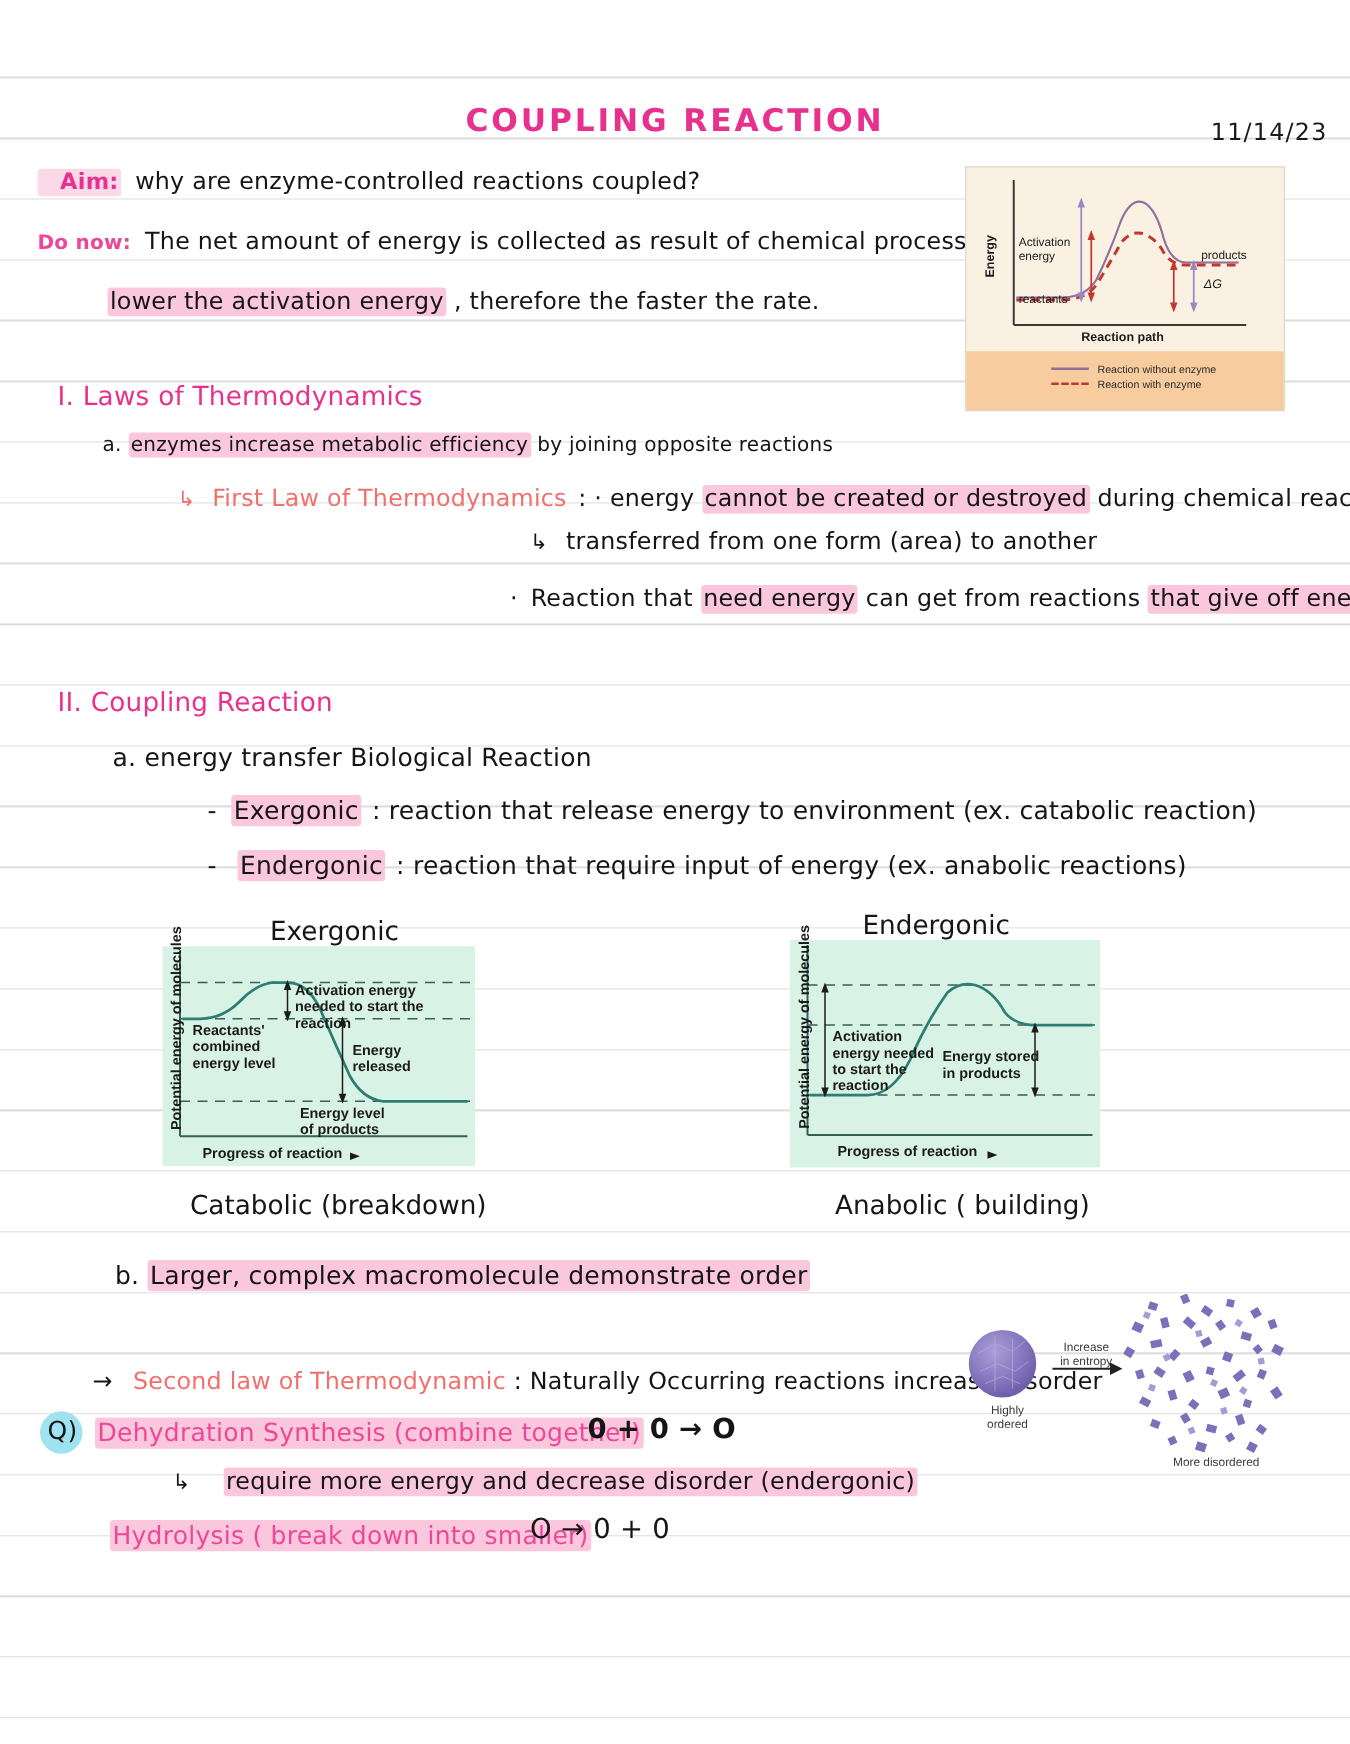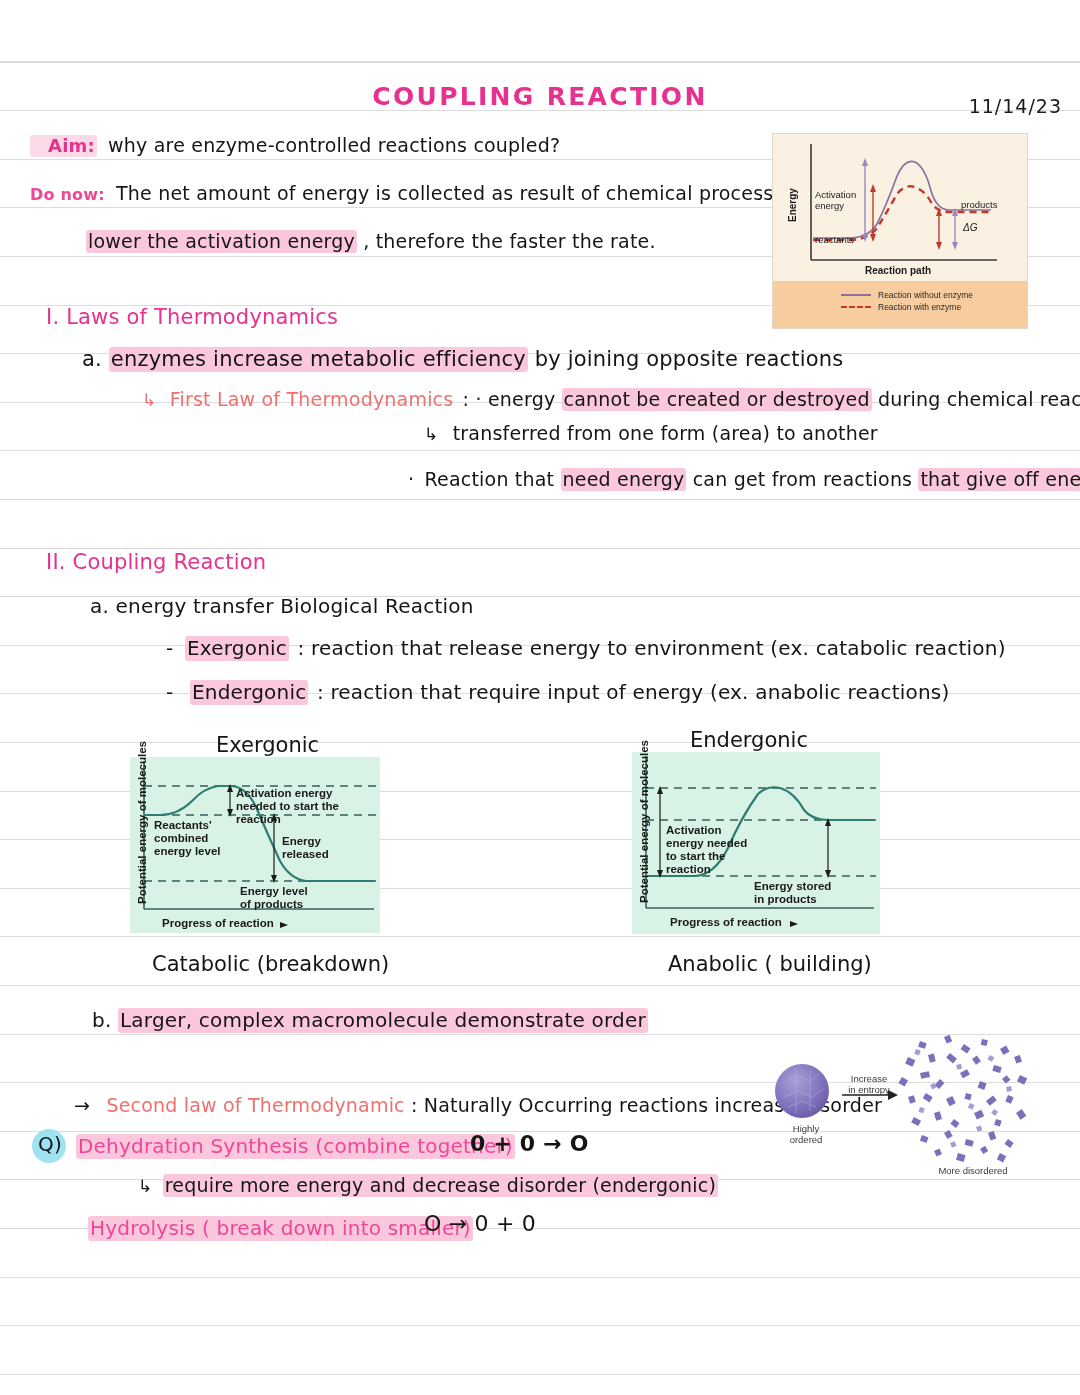--- a/index.html
+++ b/index.html
@@ -211,21 +211,21 @@
       </div>
       <div class="lgrow">
         <span class="lgline-dash"></span>
         <span>Reaction with enzyme</span>
       </div>
     </div>
   </div>
 
   <div class="hw pink" style="left:46px; top:306px; font-size:21px;">I. Laws of Thermodynamics</div>
 
-  <div class="hw" style="left:82px; top:348px; font-size:21px;">
+  <div class="hw" style="left:82px; top:348px; font-size:16px;">
     <span>a.</span>
     <span class="hl">enzymes increase metabolic efficiency</span>
     <span> by joining opposite reactions</span>
   </div>
 
   <div class="hw" style="left:142px; top:390px; font-size:19px;">
     <span class="salmon" style="font-size:17px;">↳</span>
     <span class="salmon" style="margin-left:7px;">First Law of Thermodynamics</span>
     <span style="margin-left:3px;">: ·</span>
     <span>energy </span>
@@ -317,21 +317,21 @@
       <line x1="196" y1="70" x2="196" y2="122" stroke="#1c1c1c" stroke-width="1.2"></line>
       <polygon points="196,66 193,74 199,74" fill="#1c1c1c"></polygon>
       <polygon points="196,126 193,118 199,118" fill="#1c1c1c"></polygon>
       <polygon points="166,172 158,169 158,175" fill="#1a1a1a"></polygon>
     </svg>
     <div class="axis-title-y" style="left:6px; top:151px;">Potential energy of molecules</div>
     <div class="figlabel" style="left:34px; top:72px;">Activation
 energy needed
 to start the
 reaction</div>
-    <div class="figlabel" style="left:122px; top:88px;margin-top:40px;">Energy stored
+    <div class="figlabel" style="left:122px; top:88px;">Energy stored
 in products</div>
     <div class="axis-title-x" style="left:38px; top:164px;">Progress of reaction</div>
   </div>
   <div class="handcap" style="left:668px; top:952px;">Anabolic ( building)</div>
 
   <div class="hw" style="left:92px; top:1010px; font-size:20px;">
     <span>b. </span>
     <span class="hl">Larger, complex macromolecule demonstrate order</span>
   </div>
 
@@ -344,21 +344,21 @@
 
   <div class="cyan-dot" style="left:32px; top:1129px;"></div>
   <div class="hw" style="left:38px; top:1134px; font-size:20px;">Q)</div>
   <div class="hw" style="left:76px; top:1136px; font-size:20px;">
     <span class="pinkdeep hl">Dehydration Synthesis (combine together)</span>
   </div>
   <div class="hw" style="left:470px; top:1132px; font-size:22px; font-weight:700;">0 + 0 → O</div>
 
   <div class="hw" style="left:138px; top:1176px; font-size:19px;">
     <span style="font-size:17px;">↳</span>
-    <span class="hl" style="margin-left:4px;">require more energy and decrease disorder (endergonic)</span>
+    <span class="hl" style="margin-left:20px;">require more energy and decrease disorder (endergonic)</span>
   </div>
 
   <div class="hw" style="left:88px; top:1218px; font-size:20px;">
     <span class="pinkdeep hl">Hydrolysis ( break down into smaller)</span>
   </div>
   <div class="hw" style="left:424px; top:1212px; font-size:22px; font-weight:400;">O → 0 + 0</div>
 
 
   <div class="fig" id="entropy-fig">
     <svg width="268" height="152" viewBox="0 0 268 152">

